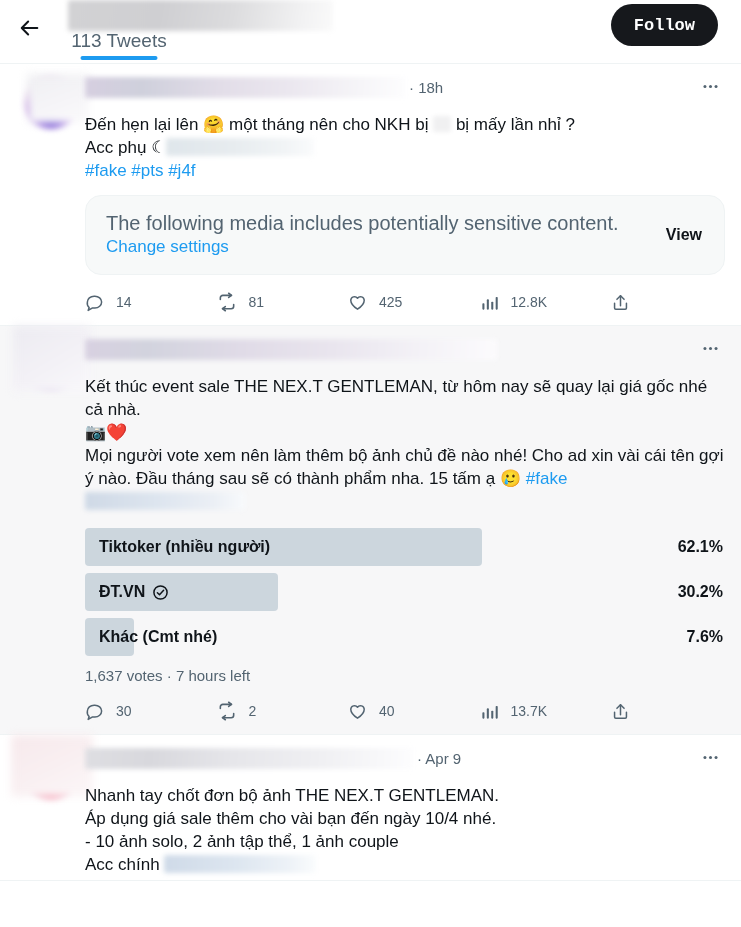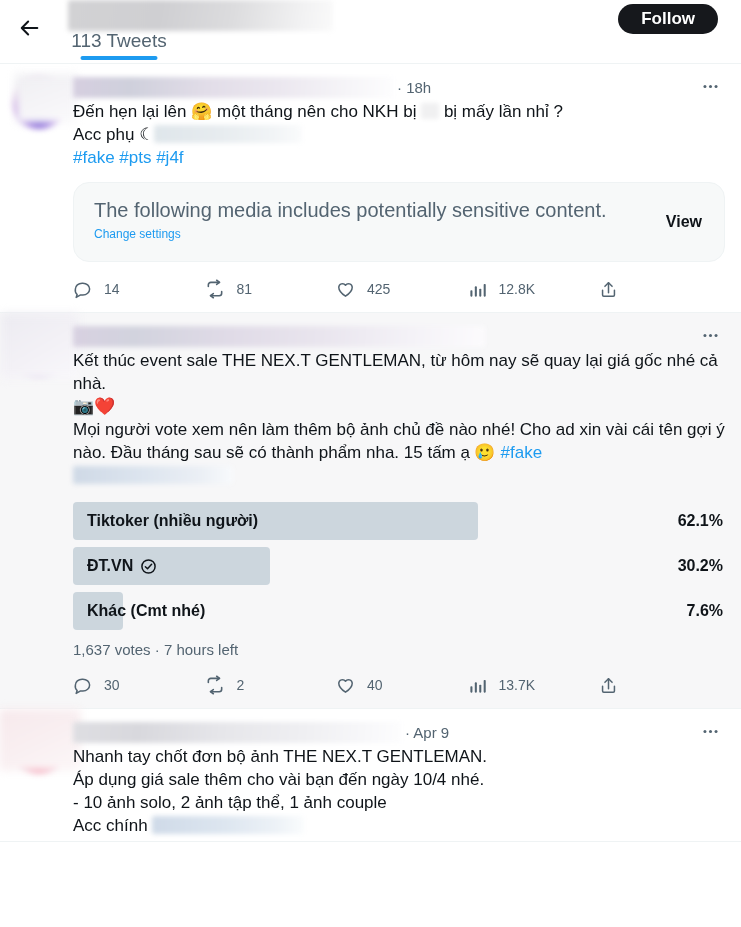--- a/index.html
+++ b/index.html
@@ -55,38 +55,38 @@
     left: 50%;
     transform: translateX(-50%);
     bottom: -8px;
     width: 77px; height: 4px;
     border-radius: 2px;
     background: #1d9bf0;
   }
   .follow-btn {
     position: absolute;
     right: 23px; top: 4px;
-    height: 30px;
+    height: 42px;
     padding: 0 23px;
     border-radius: 21px;
     background: #16181c;
     color: #ffffff;
     font-size: 17px;
     font-weight: bold;
     display: flex; align-items: center; justify-content: center;
     cursor: pointer;
     border: none;
-    font-family: Liberation Sans, sans-serif;
+    font-family: Liberation Mono, monospace;
   }
 
   
   .tweet {
     position: relative;
     display: flex;
-    padding: 10px 16px 4px 13px;
+    padding: 10px 16px 4px 25px;
     border-bottom: 1px solid #eff3f4;
     background: #ffffff;
   }
   .tweet.hovered { background: #f7f7f8; }
 
   .avatar-wrap {
     position: relative;
     width: 60px;
     flex: 0 0 60px;
     padding-top: 2px;
@@ -141,21 +141,21 @@
     cursor: pointer;
   }
   .more-btn svg { display: block; }
 
   .tweet-text {
     font-size: 17px;
     line-height: 23px;
     color: #0f1419;
     white-space: pre-wrap;
     word-wrap: break-word;
-    margin-top: 0;
+    margin-top: 13px;
   }
   .tweet-text .hashtag,
   .tweet-text .link { color: #1d9bf0; cursor: pointer; }
   .emoji { font-size: 17px; }
 
   .inline-censor {
     display: inline-block;
     vertical-align: -3px;
     height: 18px;
     border-radius: 2px;
@@ -184,21 +184,21 @@
     padding: 16px 18px 16px 20px;
     min-height: 74px;
   }
   .sensitive-text { flex: 1 1 auto; }
   .sensitive-line1 {
     font-size: 20px;
     color: #536471;
     line-height: 22px;
   }
   .sensitive-link {
-    font-size: 12px;
+    font-size: 17px;
     color: #1d9bf0;
     line-height: 22px;
     cursor: pointer;
     display: inline-block;
     margin-top: 2px;
   }
   .view-btn {
     flex: 0 0 auto;
     font-size: 16px;
     font-weight: bold;

